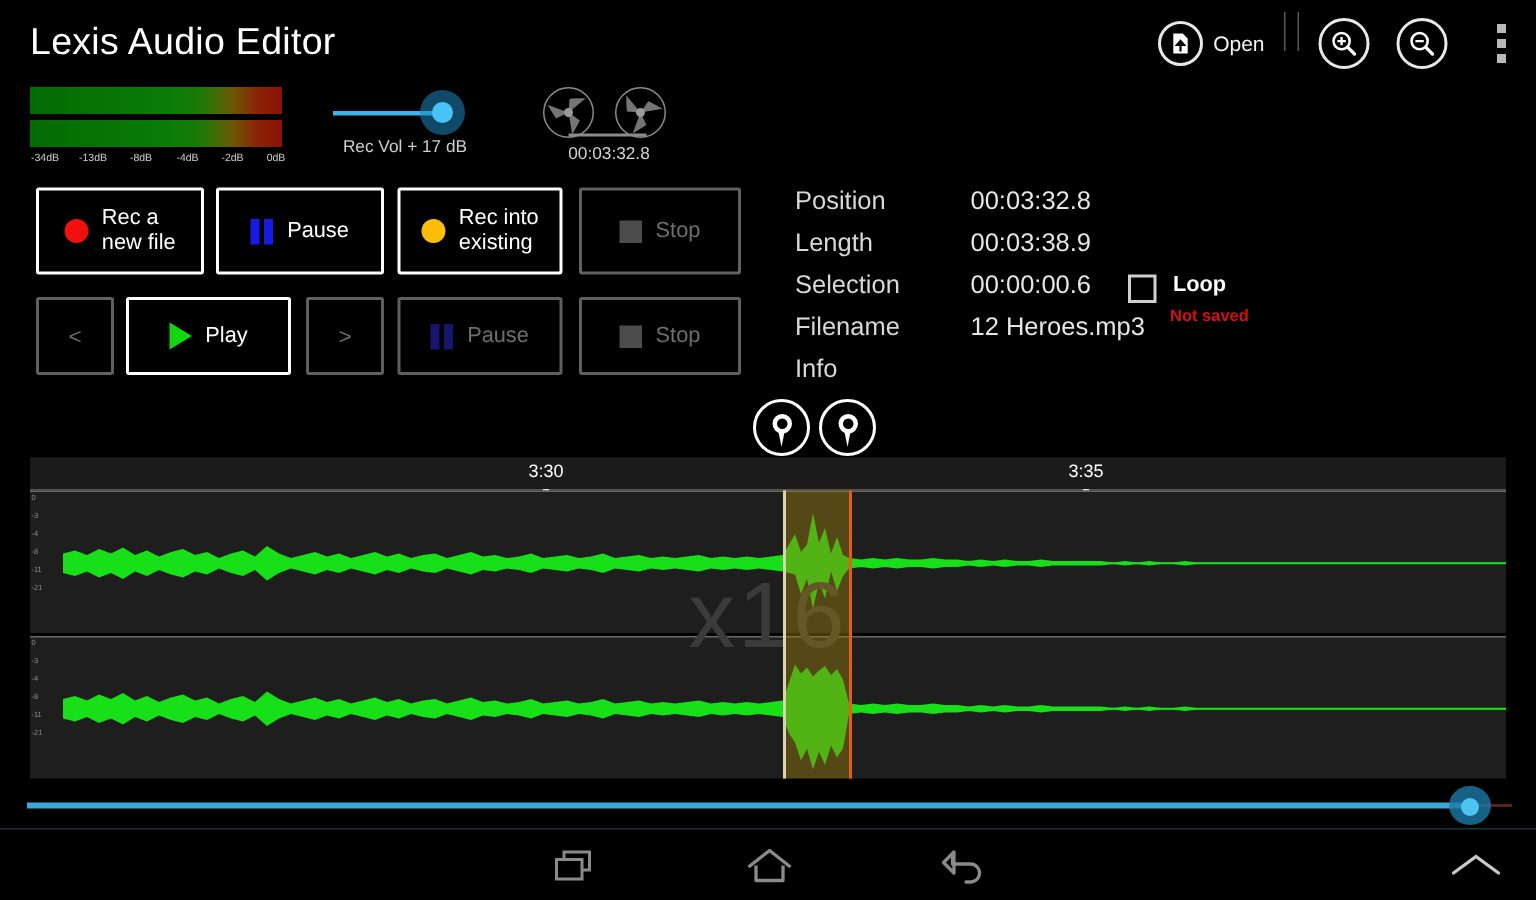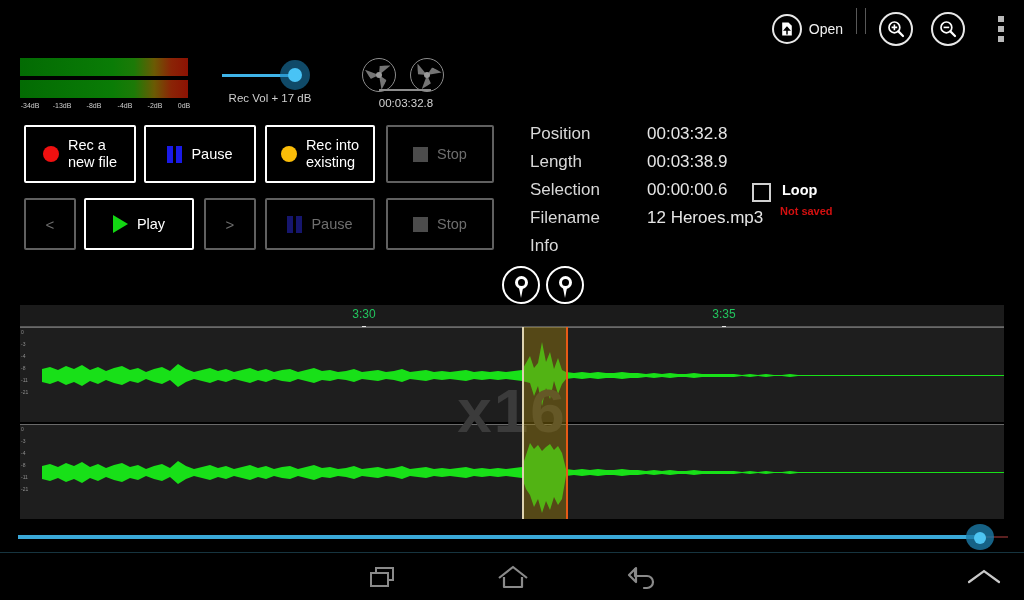--- a/index.html
+++ b/index.html
@@ -81,34 +81,34 @@
   .info-val { position:absolute; left:117px; top:0; font-size:17px; color:#e6e6e6; }
   .loop-box { position:absolute; left:222px; top:3px; width:19px; height:19px;
               border:2px solid #d0d0d0; background:#000; cursor:pointer; }
   .loop-lbl { position:absolute; left:252px; top:2px; font-size:14.5px; color:#ffffff; font-weight:bold; }
   .notsaved { position:absolute; left:250px; top:-3px; font-size:11px; color:#d41010; font-weight:bold; }
 
   
   .wave-wrap { position:absolute; left:20px; top:305px; width:984px; height:216px; }
   .ruler { position:absolute; left:0; top:0; width:984px; height:22px; background:#1b1b1b;
            border-bottom:1px solid #585858; }
-  .tick-lbl { position:absolute; top:2px; font-size:12px; color:#22c55e; transform:translateX(-50%); }
+  .tick-lbl { position:absolute; top:2px; font-size:12px; color:#ffffff; transform:translateX(-50%); }
   .tick-mark { position:absolute; top:21px; width:4px; height:7px; background:#e8e8e8; transform:translateX(-50%); }
   .chan { position:absolute; left:0; width:984px; height:95px; background:#1e1e1e;
           border-top:1px solid #6a6a6a; overflow:hidden; }
   .chan.c1 { top:22px; } .chan.c2 { top:119px; }
   .chan-gap { position:absolute; left:0; top:117px; width:984px; height:2px; background:#000; }
   .dbscale { position:absolute; left:0; top:0; width:22px; height:95px; z-index:3; }
   .dbscale span { position:absolute; left:1px; font-size:5px; color:#8e8e8e; white-space:nowrap; }
   .wf { position:absolute; left:0; top:0; width:984px; height:95px; }
   .sel-overlay { position:absolute; top:22px; height:192px; background:rgba(152,124,16,.45);
                  border-left:2px solid #ded3b0; z-index:4; pointer-events:none; }
   .cursor-line { position:absolute; top:22px; width:2px; height:192px; background:#e85a16; z-index:5; }
   .zoom-wm { position:absolute; left:0; top:70px; width:984px; text-align:center;
-             font-size:62px; font-weight:bold; color:#3b3b3b; z-index:2; letter-spacing:2px; }
+             font-size:62px; font-weight:normal; color:#3b3b3b; z-index:2; letter-spacing:2px; }
 
   
   .marker { position:absolute; width:38px; height:38px; border:2px solid #ffffff; border-radius:50%;
             background:#000; z-index:8; cursor:pointer; }
   .marker .pin-head { position:absolute; left:50%; top:8px; width:13px; height:13px; margin-left:-6.5px;
             border:3px solid #ffffff; border-radius:50%; background:#000; }
   .marker .pin-tail { position:absolute; left:50%; top:20px; margin-left:-2px; width:0; height:0;
             border-left:2px solid transparent; border-right:2px solid transparent;
             border-top:10px solid #ffffff; }
 
@@ -127,20 +127,21 @@
   .nav-btn { position:absolute; top:0; height:48px; width:90px; display:flex;
              align-items:center; justify-content:center; cursor:pointer; }
   #nav-recents { left:338px; } #nav-home { left:468px; } #nav-back { left:598px; } #nav-expand { left:939px; }
 </style>
 </head>
 <body>
 
 <div id="app">
 
   <div class="titlebar">
+    <div class="app-title">Lexis Audio Editor</div>
 
     <div class="tb-actions">
 
       <div class="tb-btn">
         <span class="circ-icon">
           <svg width="16" height="16" viewBox="0 0 16 16" aria-hidden="true">
             <path d="M3.2 1.4h6.3l3.3 3.3v9.9H3.2z" fill="#fff"></path>
             <path d="M8 13.4V7.2M8 6.3l-2.3 2.6h4.6z" stroke="#000" stroke-width="1.5" fill="#000"></path>
           </svg>
         </span>

